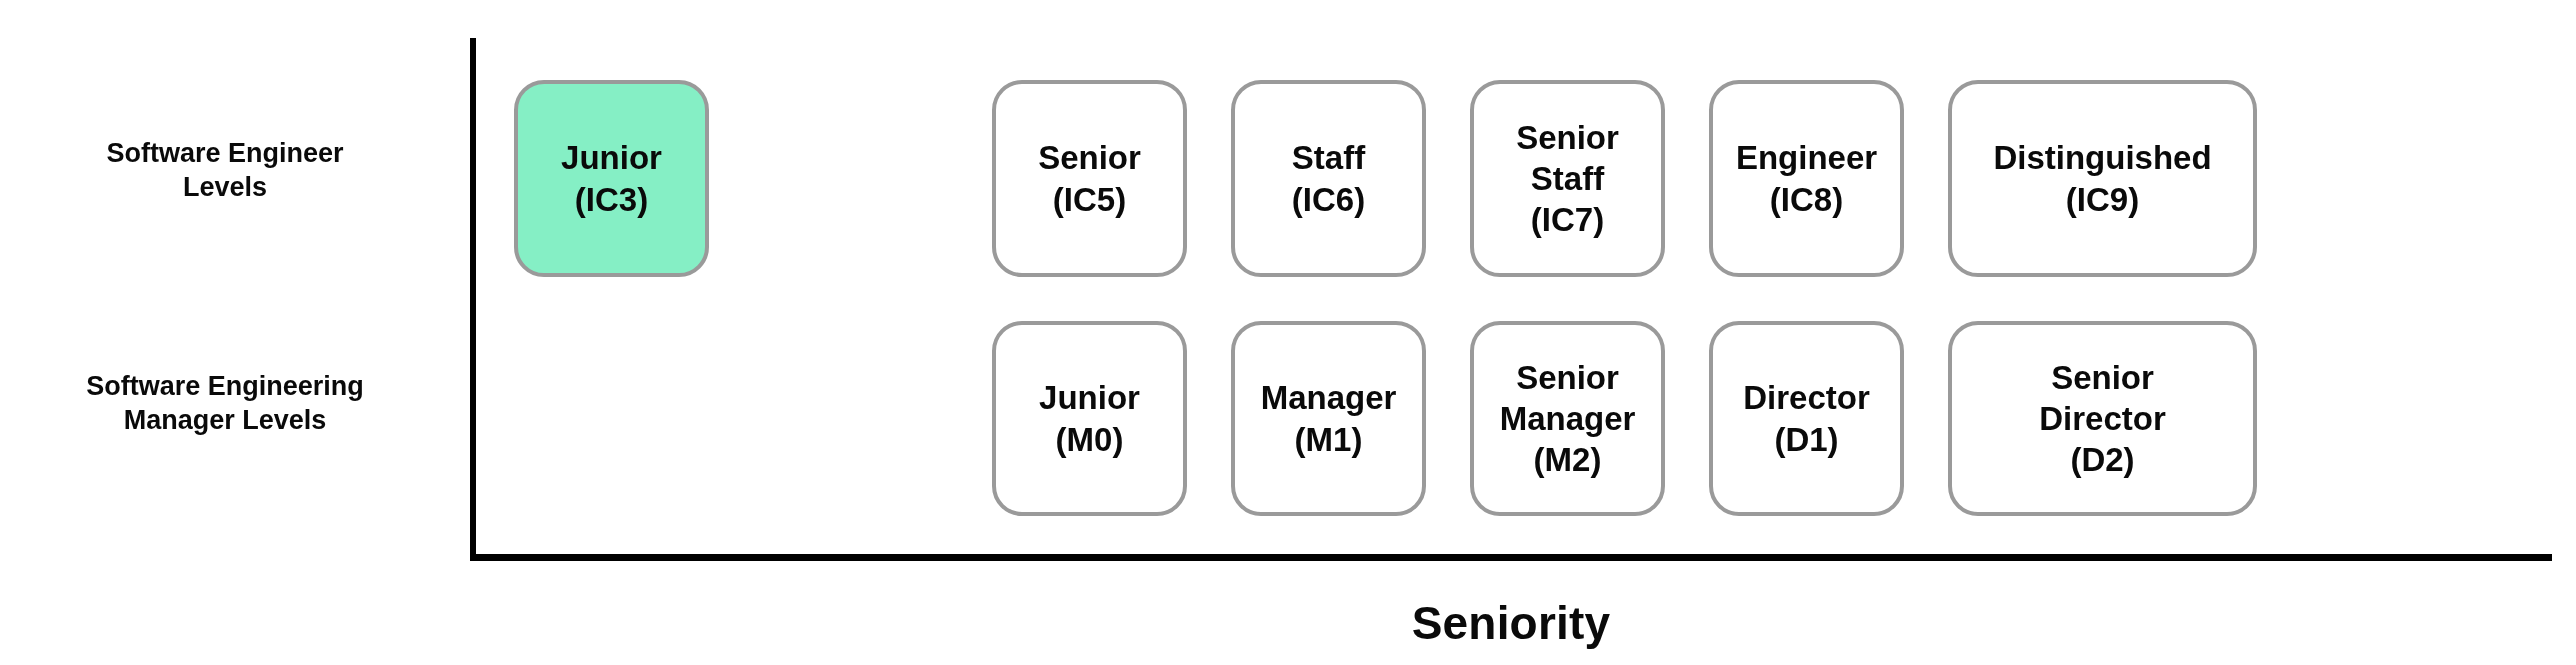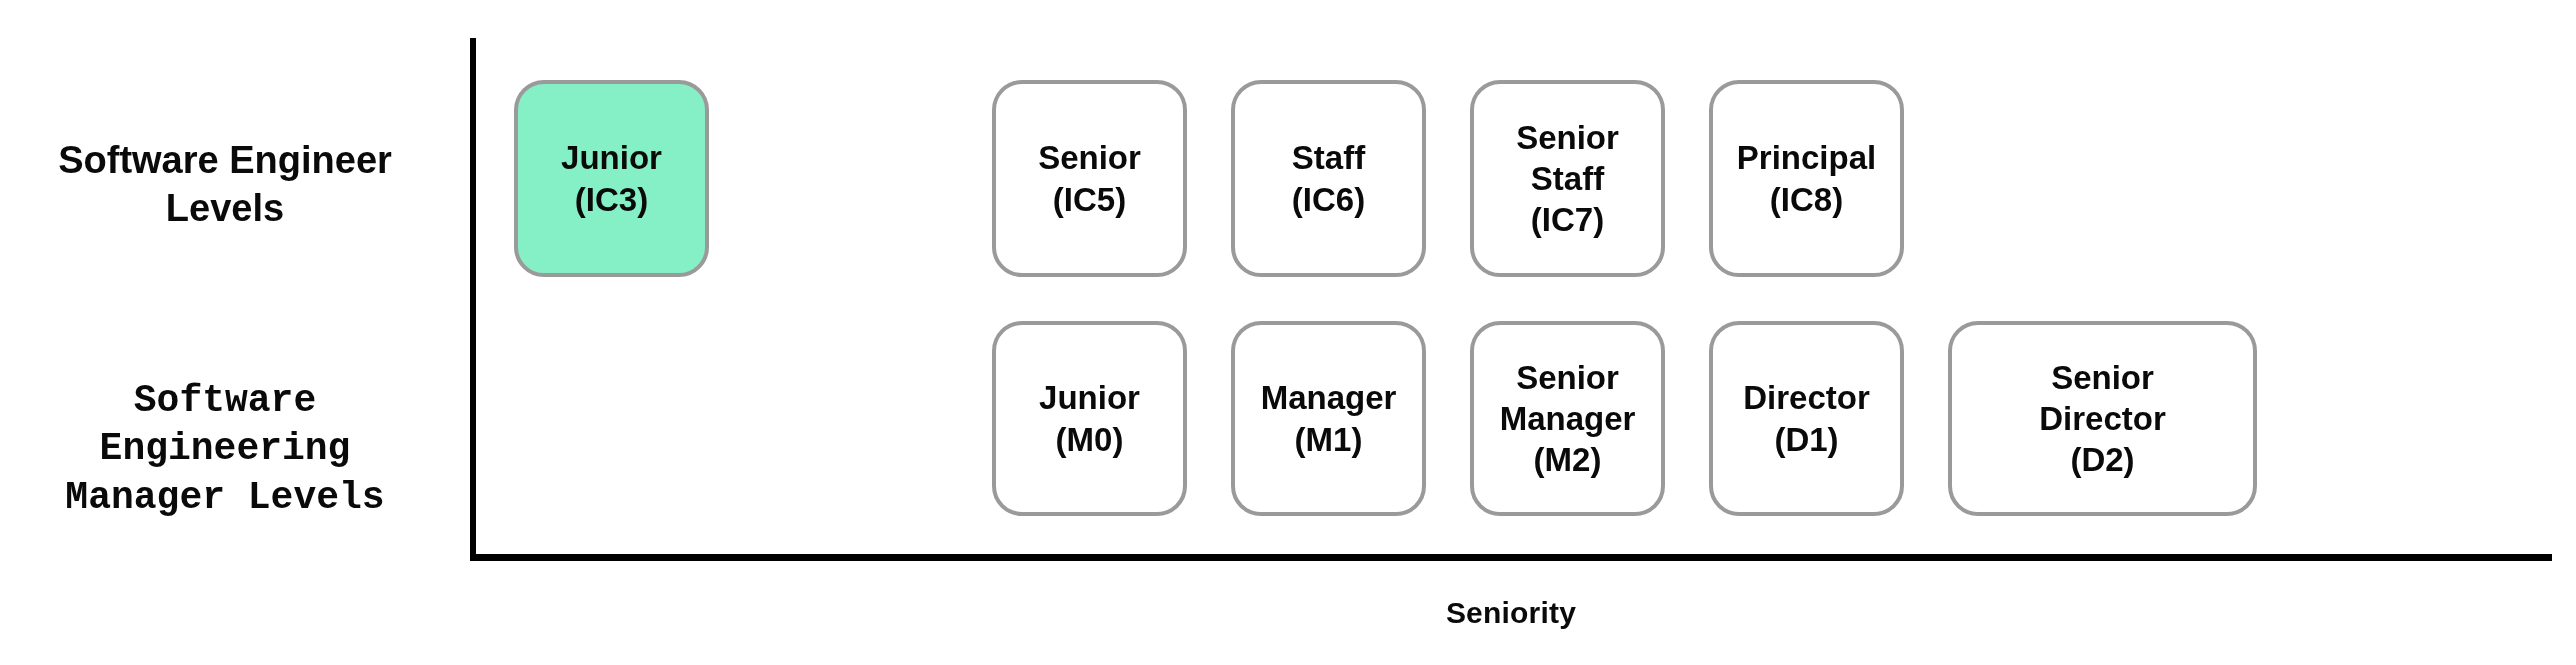--- a/index.html
+++ b/index.html
@@ -14,30 +14,30 @@
     font-family:"Liberation Sans","DejaVu Sans",sans-serif;
     color:var(--ink);
   }
   .canvas{position:absolute;left:0;top:0;width:2576px;height:665px;}
 
   
   .axis-v{position:absolute;left:470px;top:38px;width:6px;height:522px;background:var(--axis);}
   .axis-h{position:absolute;left:470px;top:554px;width:2082px;height:7px;background:var(--axis);}
   .axis-title{
     position:absolute;left:470px;top:596px;width:2082px;
-    text-align:center;font-size:30px;font-weight:bold;letter-spacing:0.2px;
+    text-align:center;font-size:46px;font-weight:bold;letter-spacing:0.2px;
   }
 
   
   .row-label{
     position:absolute;left:0;width:450px;text-align:center;
-    font-size:38px;font-weight:bold;line-height:1.27;white-space:pre-line;
+    font-size:27px;font-weight:bold;line-height:1.27;white-space:pre-line;
   }
   .row-label.r-eng{top:136px;}
-  .row-label.r-mgr{top:377px;font-family:Liberation Mono, monospace;}
+  .row-label.r-mgr{top:369px;}
 
   
   .box{
     position:absolute;box-sizing:border-box;
     width:195px;height:197px;
     background:#ffffff;border:4px solid var(--box-border);border-radius:30px;
     display:flex;align-items:center;justify-content:center;
     text-align:center;font-size:33px;font-weight:bold;line-height:1.25;
     white-space:pre-line;
   }
@@ -71,22 +71,24 @@
 
   <div class="box hl r1 c1">Junior
 (IC3)</div>
   <div class="box r1 c3">Senior
 (IC5)</div>
   <div class="box r1 c4">Staff
 (IC6)</div>
   <div class="box r1 c5">Senior
 Staff
 (IC7)</div>
-  <div class="box r1 c6">Principal
+  <div class="box r1 c6">Engineer
 (IC8)</div>
+  <div class="box wide r1 c7">Distinguished
+(IC9)</div>
 
   <div class="box r2 c3">Junior
 (M0)</div>
   <div class="box r2 c4">Manager
 (M1)</div>
   <div class="box r2 c5">Senior
 Manager
 (M2)</div>
   <div class="box r2 c6">Director
 (D1)</div>

